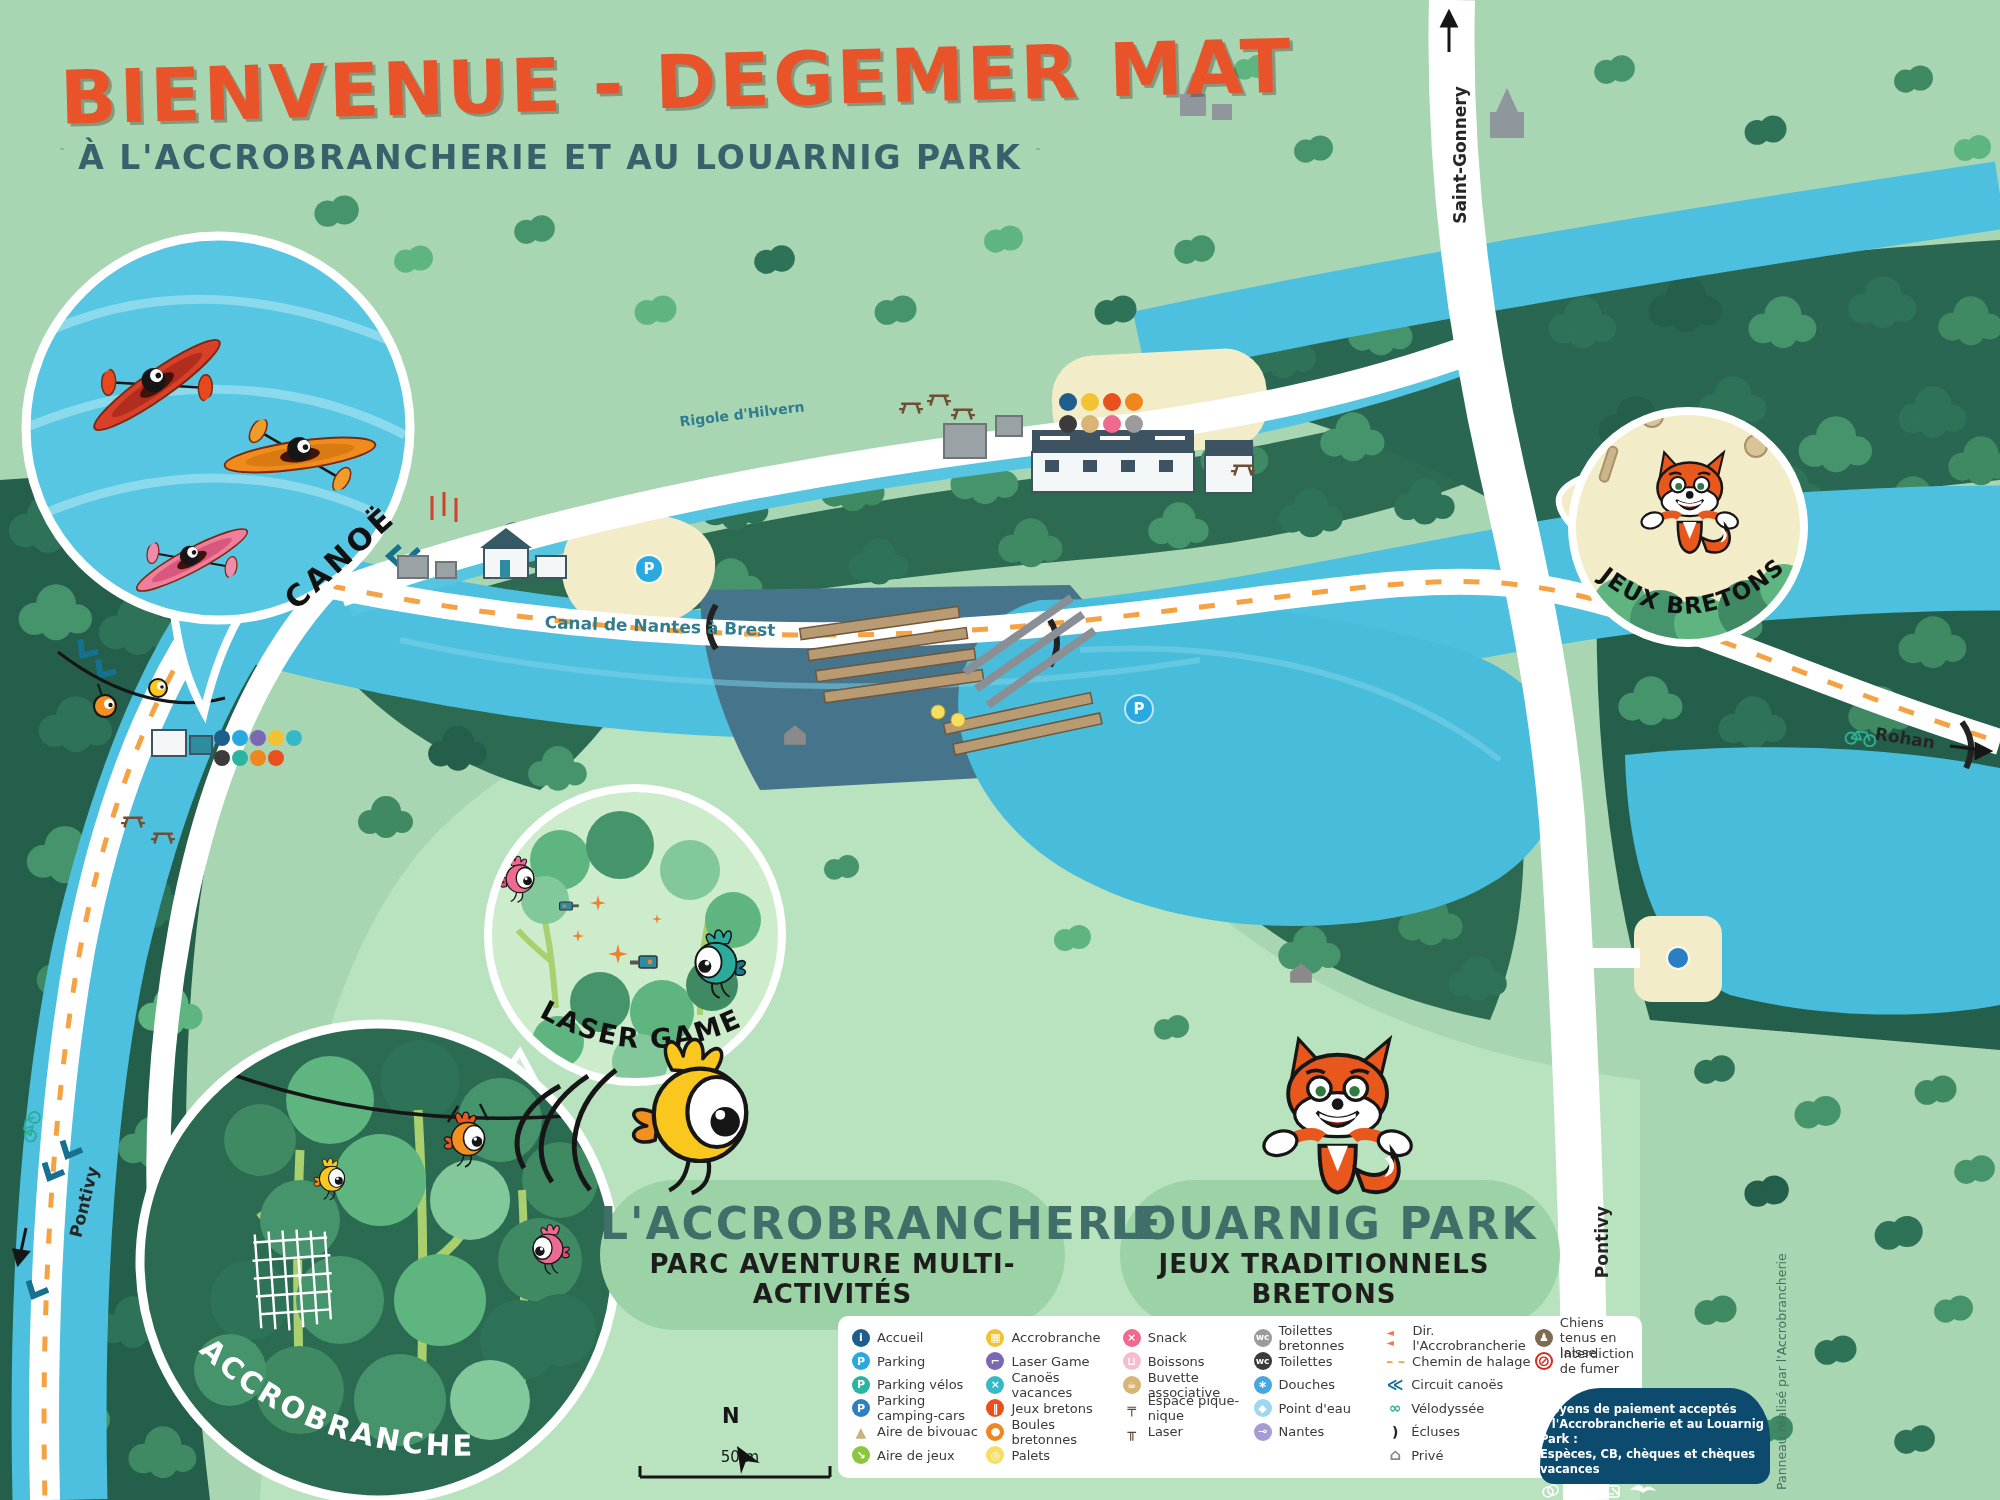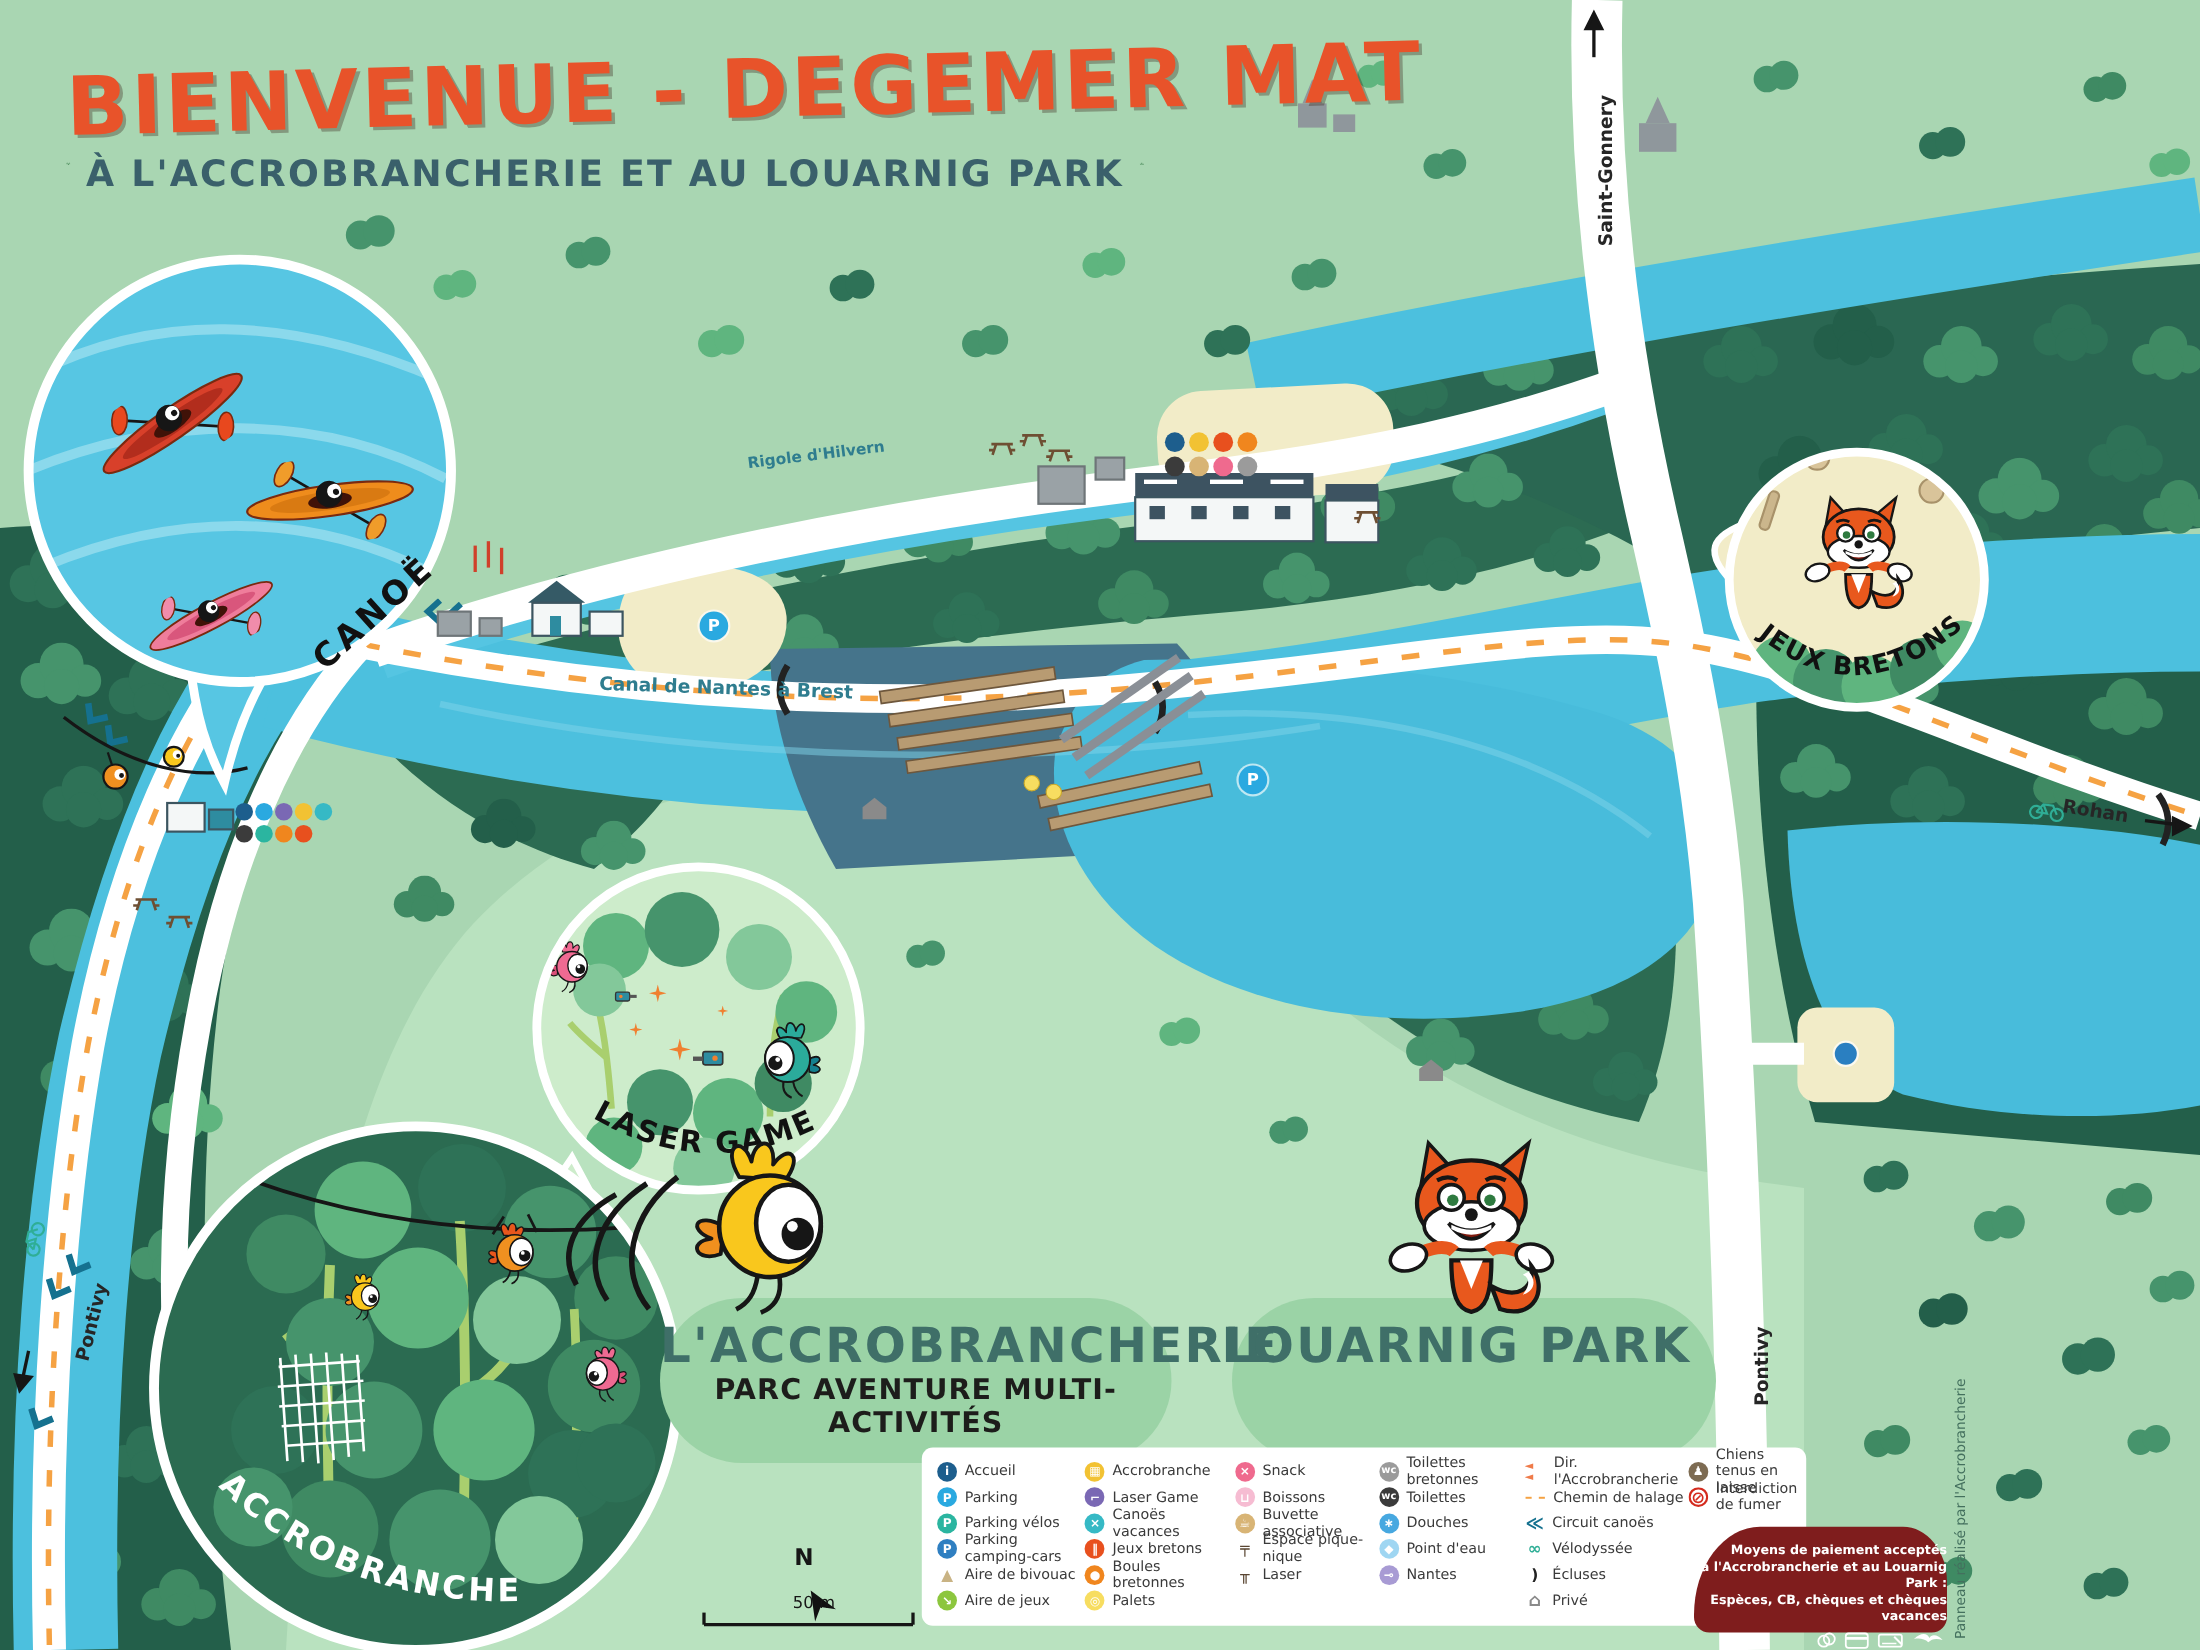--- a/index.html
+++ b/index.html
@@ -32,22 +32,22 @@
           border-radius:10px;display:flex;padding:10px 8px 8px 14px;box-sizing:border-box;}
   .lg-col{display:flex;flex-direction:column;}
   .lg-c1{width:152px}.lg-c2{width:154px}.lg-c3{width:148px}.lg-c4{width:150px}.lg-c5{width:168px}.lg-c6{flex:1}
   .lg-item{height:23.5px;display:flex;align-items:center;gap:7px;}
   .lg-ic{width:18px;height:18px;min-width:18px;border-radius:50%;display:flex;align-items:center;
          justify-content:center;font-size:11px;font-weight:800;line-height:1;}
   .lg-ic.p{background:transparent !important;border-radius:0;font-size:14px;width:auto;min-width:18px;}
   .lg-lb{font-size:13px;color:#3a3a3a;font-weight:500;}
   .nosmoke{box-shadow:inset 0 0 0 2px #d42b1e;font-size:15px;}
   
-  .payment{position:absolute;left:1540px;top:1388px;width:230px;height:96px;background:#7f1d1d;
-           border-radius:60px 40px 14px 14px / 80px 50px 14px 14px;color:#fff;text-align:right;
+  .payment{position:absolute;left:1540px;top:1388px;width:230px;height:96px;background:#0c4a6e;
+           border-radius:60px 40px 14px 14px / 80px 50px 14px 14px;color:#fff;text-align:left;
            padding-top:14px;box-sizing:border-box;font-weight:600;}
   .payment div{font-size:11.5px;line-height:1.3;}
   .payicons{margin-top:5px;}
   
   .credit{left:1774px;top:1310px;height:180px;writing-mode:vertical-rl;transform:rotate(180deg);
           font-size:12.5px;color:#44705e;font-weight:500;}
   
   .north{left:722px;top:1404px;font-size:21px;font-weight:800;color:#161616;}
   .scaletxt{left:695px;top:1448px;width:90px;text-align:center;font-size:15px;color:#161616;}
 </style>
@@ -624,20 +624,21 @@
 </div>
 
 <div class="lbl inset-lbl" style="left:240px;top:540px;width:200px;text-align:center;font-size:30px;letter-spacing:4px;transform:rotate(-42deg);">CANOË</div>
 
 <div class="area" style="left:600px;top:1198px;width:465px;">
   <div class="nm">L'ACCROBRANCHERIE</div>
   <div class="tg">PARC AVENTURE MULTI-ACTIVITÉS</div>
 </div>
 <div class="area" style="left:1104px;top:1198px;width:440px;">
   <div class="nm">LOUARNIG PARK</div>
+  <div class="tg">JEUX TRADITIONNELS BRETONS</div>
 </div>
 
 <div class="lbl maplbl" style="left:540px;top:616px;width:240px;text-align:center;font-size:17px;transform:rotate(2deg);">Canal de Nantes à Brest</div>
 <div class="lbl maplbl" style="left:652px;top:406px;width:180px;text-align:center;font-size:14px;transform:rotate(-7deg);">Rigole d'Hilvern</div>
 <div class="lbl roadlbl" style="left:1380px;top:145px;width:160px;text-align:center;font-size:17px;transform:rotate(-90deg);">Saint-Gonnery</div>
 <div class="lbl roadlbl" style="left:1860px;top:728px;width:90px;text-align:center;font-size:17px;transform:rotate(9deg);">Rohan</div>
 <div class="lbl roadlbl" style="left:14px;top:1192px;width:140px;text-align:center;font-size:17px;transform:rotate(-76deg);">Pontivy</div>
 <div class="lbl roadlbl" style="left:1532px;top:1232px;width:140px;text-align:center;font-size:17px;transform:rotate(-90deg);">Pontivy</div>
 
 <div class="pmark" style="left:636px;top:556px;">P</div>

